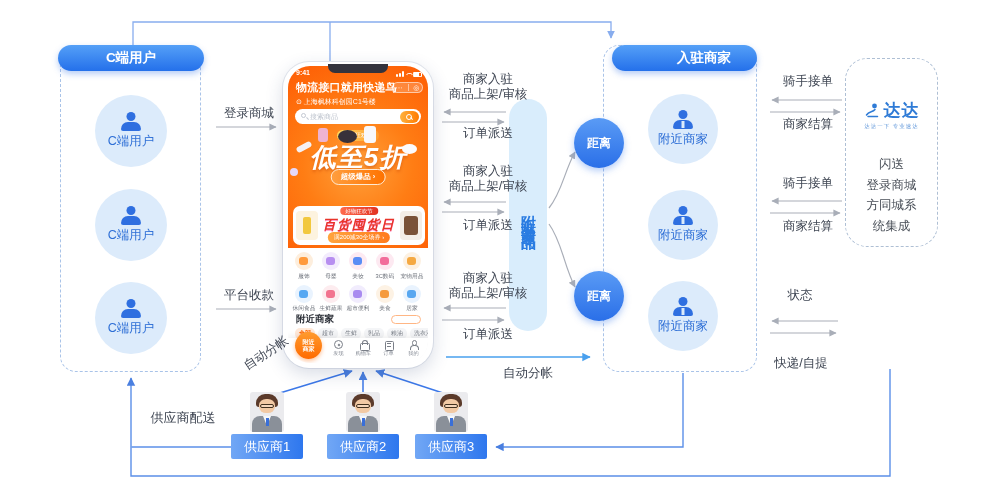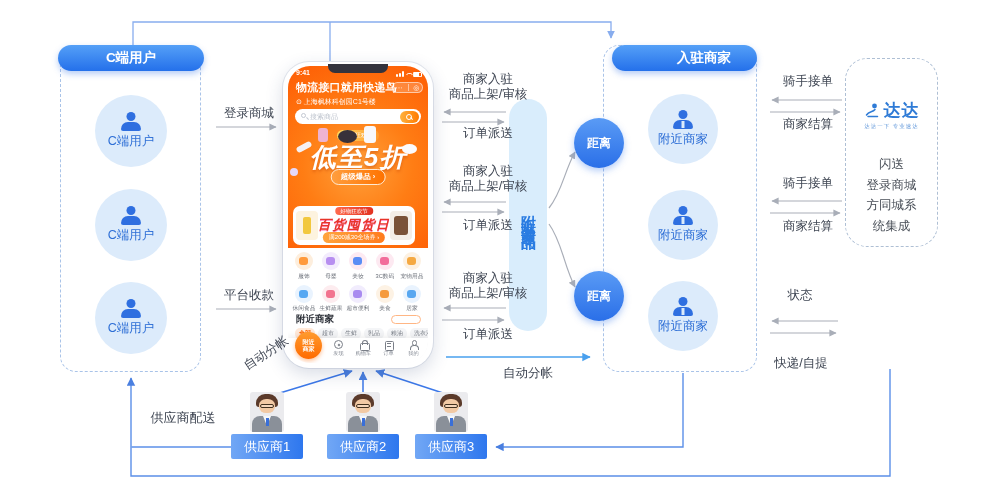--- a/index.html
+++ b/index.html
@@ -66,21 +66,21 @@
     background:linear-gradient(90deg,#ff9e3e,#ff7300); border:1px solid #ffe9d2; color:#fff; font-size:7.5px;
     font-weight:bold; padding:2px 9px; border-radius:9px; white-space:nowrap; }
   .floater { position:absolute; z-index:1; }
   .f1 { left:8px; top:78px; width:16px; height:6px; border-radius:3px; background:#f4f7ff; transform:rotate(-28deg); opacity:.95;}
   .f2 { left:30px; top:62px; width:10px; height:14px; border-radius:3px; background:#efb3d0; }
   .f3 { left:50px; top:64px; width:19px; height:13px; border-radius:50%; background:#38313a; }
   .f4 { left:76px; top:60px; width:12px; height:17px; border-radius:3px; background:#f8f8fb; }
   .f5 { left:114px; top:78px; width:15px; height:10px; border-radius:50%; background:#fbfbfd; }
   .f6 { left:2px; top:102px; width:8px; height:8px; border-radius:50%; background:#e5d8fa; }
 
-  .banner2 { position:absolute; left:5px; top:140px; width:122px; height:39px; background:#fff; border-radius:7px; }
+  .banner2 { position:absolute; left:5px; top:140px; width:132px; height:39px; background:#fff; border-radius:7px; }
   .banner2 .prodL { position:absolute; left:3px; top:5px; width:22px; height:29px; background:#fdf3df; border-radius:4px; }
   .banner2 .prodL::after { content:""; position:absolute; left:7px; top:6px; width:8px; height:17px; background:#f2c83e; border-radius:2px; }
   .banner2 .prodR { position:absolute; right:3px; top:5px; width:22px; height:29px; background:#f4eee7; border-radius:4px; }
   .banner2 .prodR::after { content:""; position:absolute; left:4px; top:5px; width:14px; height:19px; background:#7a5238; border-radius:3px; }
   .banner2-badge { position:absolute; left:50%; transform:translateX(-50%); top:1px;
     background:linear-gradient(90deg,#ff6a4d,#e23322); color:#fff; font-size:5.5px; padding:0.5px 5px; border-radius:4px; white-space:nowrap; }
   .banner2-title { position:absolute; left:0; right:0; top:10px; text-align:center; color:#e8342a; font-size:13px;
     font-weight:bold; font-style:italic; letter-spacing:1.5px; text-shadow:0 0.5px 0 #f9c; }
   .banner2-cta { position:absolute; left:50%; transform:translateX(-50%); top:26px;
     background:linear-gradient(90deg,#ffa43e,#ff7b1e); color:#fff; font-size:6px; padding:1px 6px; border-radius:6px; white-space:nowrap; }

